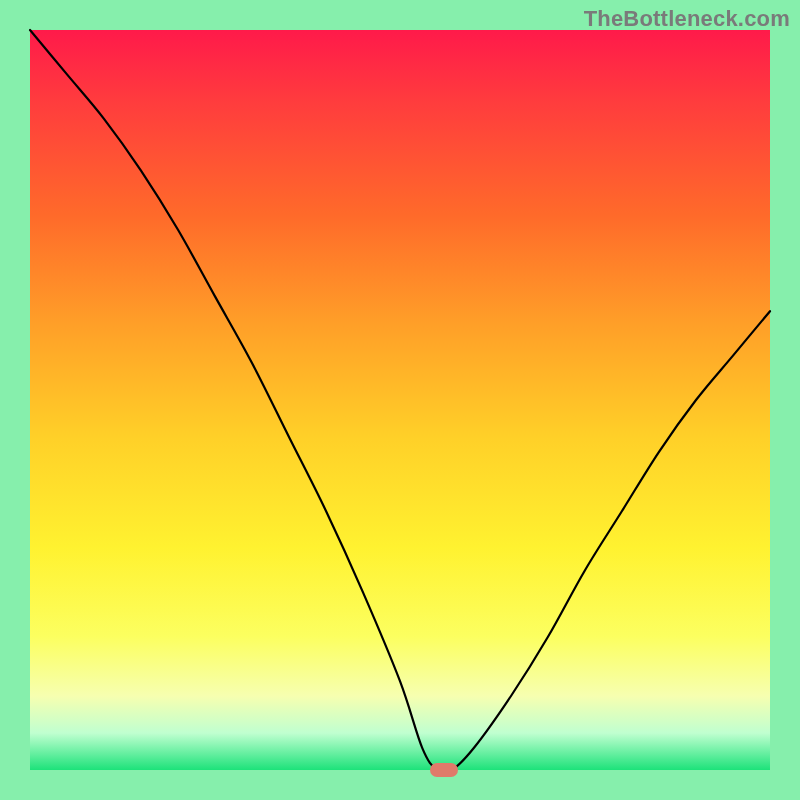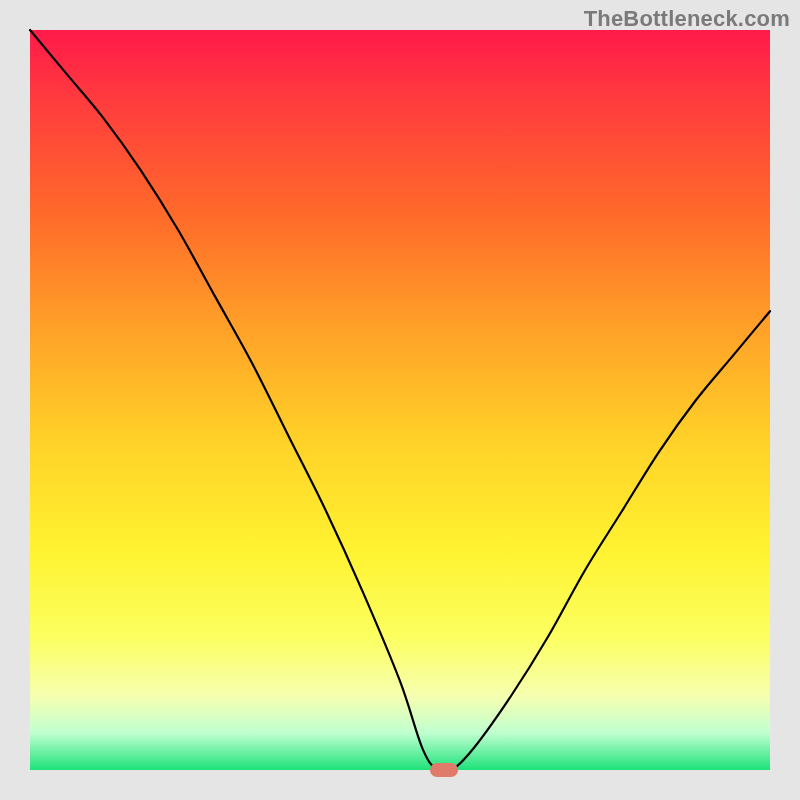--- a/index.html
+++ b/index.html
@@ -7,21 +7,21 @@
     padding: 0;
     width: 800px;
     height: 800px;
     background: #000;
     overflow: hidden;
   }
   .frame {
     position: relative;
     width: 800px;
     height: 800px;
-    background: #e5e5e5;
+    background: #86efac;
   }
   .plot-area {
     position: absolute;
     left: 30px;
     top: 30px;
     width: 740px;
     height: 740px;
     background: linear-gradient(to bottom,
       #ff1a4a 0%,
       #ff3d3d 10%,

